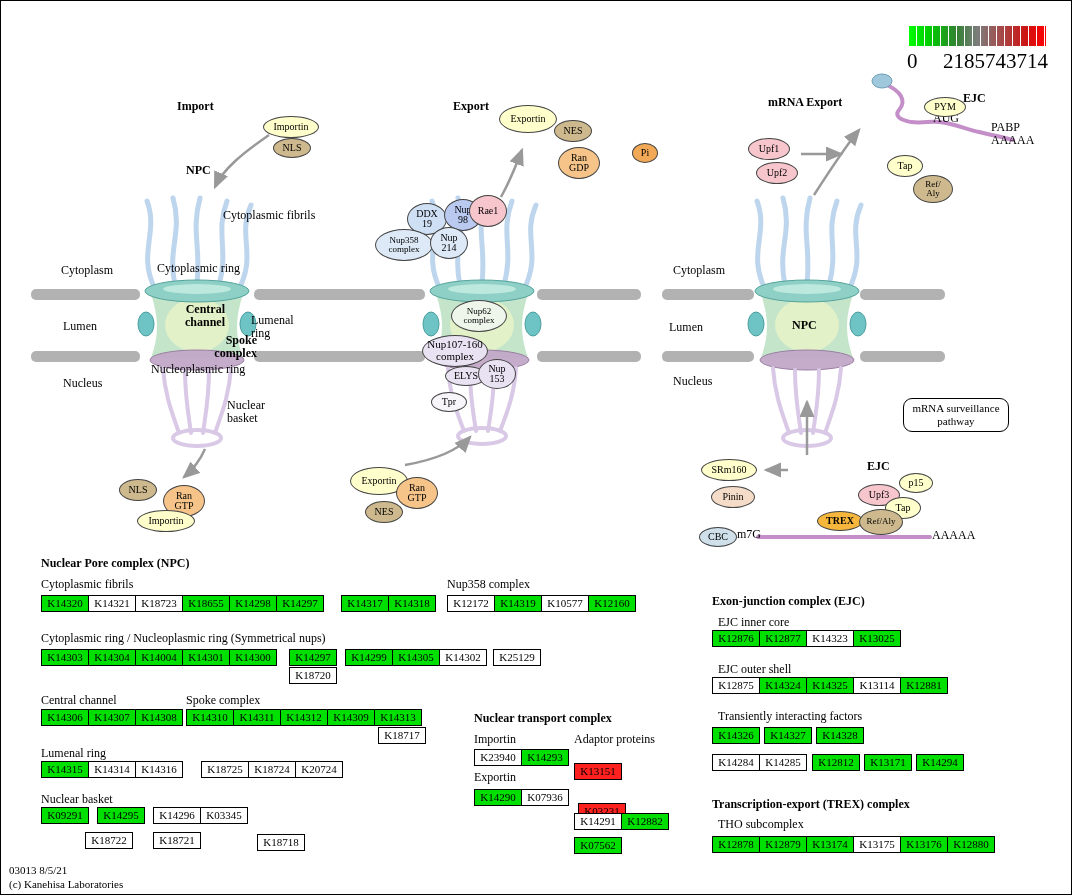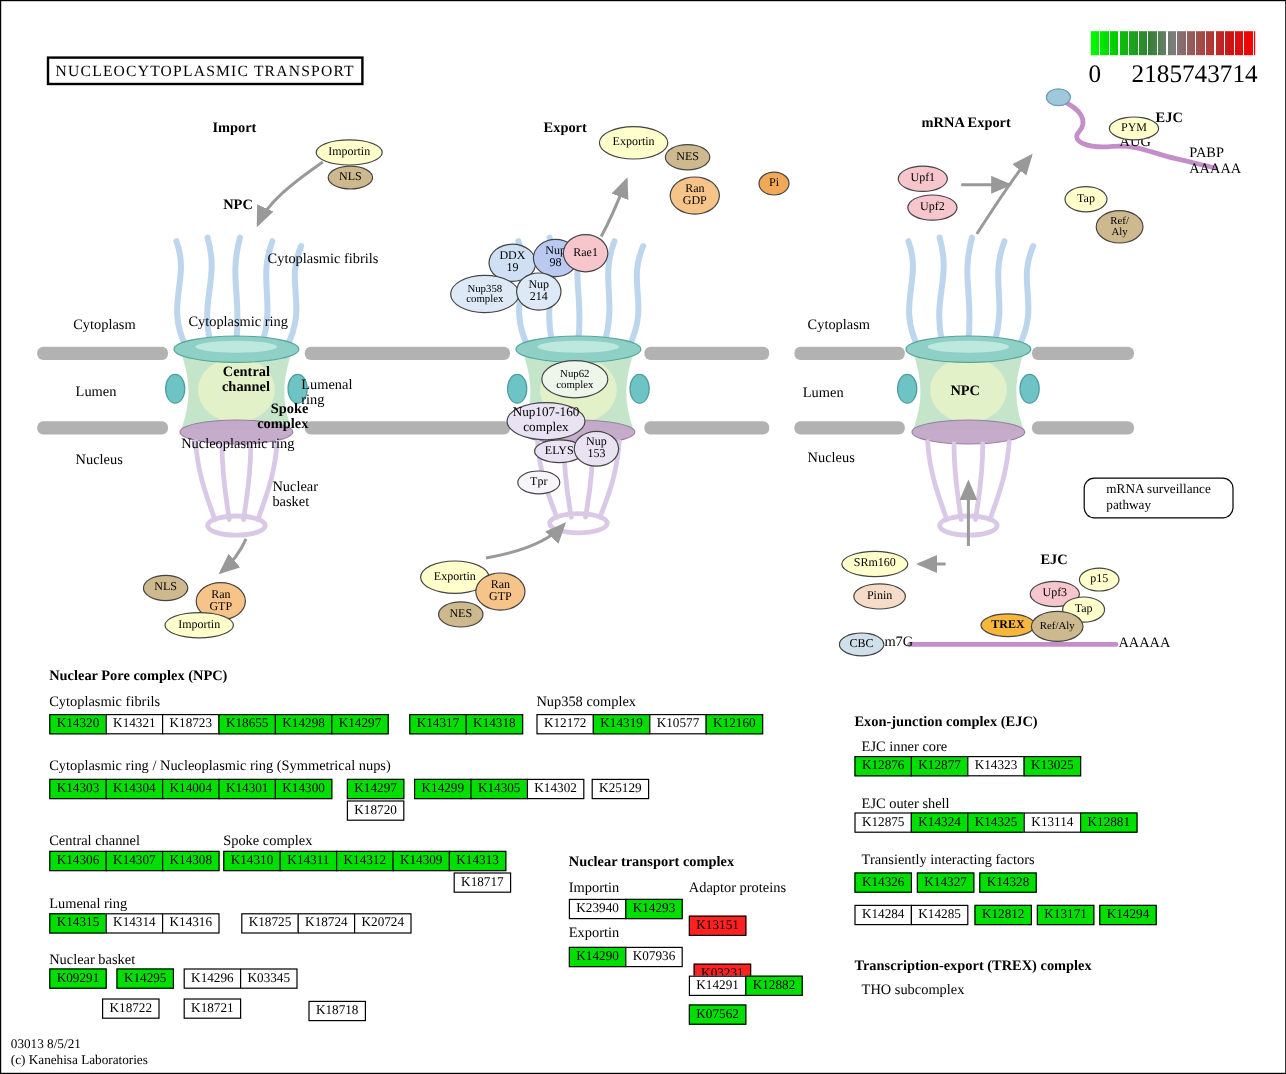--- a/index.html
+++ b/index.html
@@ -43,23 +43,23 @@
     justify-content:center;text-align:center;font-size:10px;line-height:1.05;white-space:pre-line;
     box-sizing:border-box;}
   .fs9{font-size:9px;} .fs8{font-size:11px;}
   .c-yellow{background:var(--node-yellow);} .c-tan{background:var(--node-tan);}
   .c-orange{background:var(--node-orange);} .c-orange2{background:var(--node-orange-deep);margin-left:42px;}
   .c-pink{background:var(--node-pink);} .c-blue1{background:var(--node-blue-light);}
   .c-blue2{background:var(--node-blue);} .c-paleblue{background:var(--node-pale-blue);}
   .c-palegreen{background:var(--node-pale-green);} .c-lavender{background:var(--node-lavender);}
   .c-pinin{background:var(--node-pinin);} .c-trex{background:var(--node-trex);}
   .c-cbc{background:var(--node-cbc);} .c-white{background:var(--node-white);}
-  .surv-box{position:absolute;left:902px;top:397px;width:125px;height:34px;border:1px solid #000;
+  .surv-box{position:absolute;left:902px;top:397px;width:106px;height:34px;border:1px solid #000;
     border-radius:9px;box-sizing:border-box;display:flex;align-items:center;justify-content:center;
-    font-size:11px;line-height:1.15;text-align:left;white-space:pre-line;background:#fff;}
+    font-size:11px;line-height:1.15;text-align:center;white-space:pre-line;background:#fff;}
   .grow{position:absolute;display:flex;white-space:nowrap;}
   .gbox{display:inline-block;width:48px;height:17px;line-height:15px;text-align:center;
     border:1px solid #000;font-size:11px;box-sizing:border-box;background:#fff;}
   .gbox + .gbox{margin-left:-1px;}
   .gbox.green{background:var(--box-green);}
   .gbox.red{background:var(--box-red);margin-top:14px;}
   .footer{position:absolute;left:8px;top:862px;font-size:11px;line-height:1.3;}
 </style>
 </head>
 <body>
@@ -159,21 +159,20 @@
 
     <g>
       <path class="mrna" d="M884,83 C900,90 906,100 898,109 C891,117 906,123 926,121 C946,119 960,127 978,131 C995,135 1004,137 1012,139"></path>
       <ellipse class="cap" cx="881" cy="80" rx="10" ry="7"></ellipse>
     </g>
     <g>
       <path class="mrna" d="M757,536 L929,536"></path>
     </g>
   </svg>
 
-  <div class="title-box">NUCLEOCYTOPLASMIC  TRANSPORT</div>
   <div class="legend-bar"></div>
   <div class="legend-nums">
     <span>0</span>
     <span>2185743714</span>
   </div>
   <div class="footer">
     <div>03013 8/5/21</div>
     <div>(c) Kanehisa Laboratories</div>
   </div>
 
@@ -410,14 +409,22 @@
     </div>
   <div class="grow" style="left:811px;top:753px">
       <span class="gbox green">K12812</span>
     </div>
   <div class="grow" style="left:863px;top:753px">
       <span class="gbox green">K13171</span>
     </div>
   <div class="grow" style="left:915px;top:753px">
       <span class="gbox green">K14294</span>
     </div>
+  <div class="grow" style="left:711px;top:835px">
+      <span class="gbox green">K12878</span>
+      <span class="gbox green">K12879</span>
+      <span class="gbox green">K13174</span>
+      <span class="gbox white">K13175</span>
+      <span class="gbox green">K13176</span>
+      <span class="gbox green">K12880</span>
+    </div>
 
 </div>
 
 </body></html>

